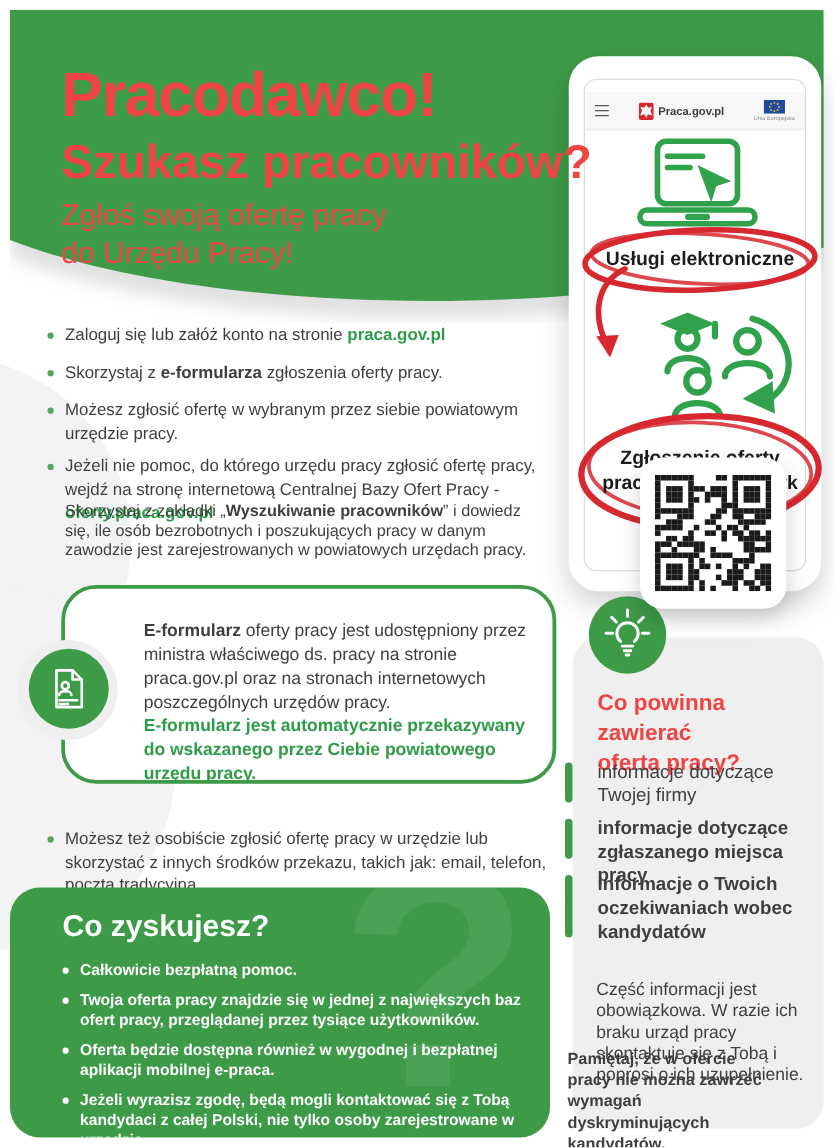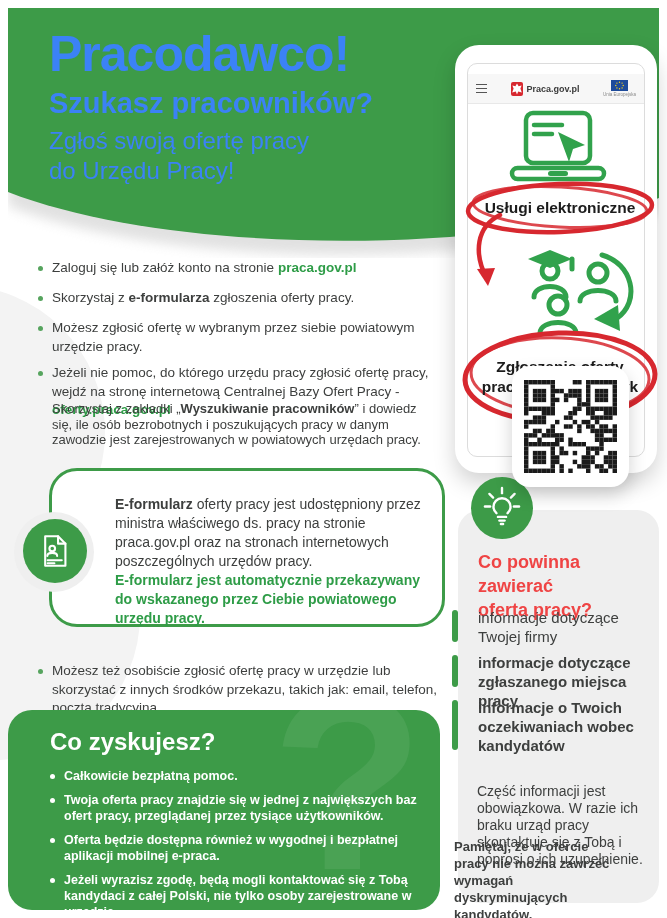--- a/index.html
+++ b/index.html
@@ -3,23 +3,23 @@
 <meta charset="utf-8">
 <style>
   html,body{margin:0;padding:0;background:#fff;}
   .poster{position:relative;width:667px;height:918px;background:#ffffff;overflow:hidden;
           font-family:"Liberation Sans",sans-serif;color:#3d3f3e;}
   .abs{position:absolute;}
   .blob{position:absolute;border-radius:50%;background:#f3f3f3;}
 
   
   .hdr-svg{left:8px;top:8px;width:651px;height:250px;}
-  .hdr-text{left:49px;top:28px;color:#3b82f6;z-index:3;}
+  .hdr-text{left:49px;top:50px;color:#ef4444;z-index:3;}
   .h-title{font-size:50px;font-weight:bold;letter-spacing:-1px;line-height:1.04;margin:0;}
-  .h-sub{font-size:29px;font-weight:bold;margin:7px 0 0 0;}
+  .h-sub{font-size:38px;font-weight:bold;margin:7px 0 0 0;}
   .h-tag{font-size:24px;line-height:1.25;margin:6px 0 0 0;font-weight:normal;}
 
   
   .step{position:absolute;left:38px;width:406px;display:flex;gap:9px;}
   .dot{flex:none;width:5px;height:5px;border-radius:50%;background:#56a45e;margin-top:7px;}
   .step p{margin:0;font-size:13.5px;line-height:18.5px;}
   .em-dark{font-weight:bold;margin-top:12px;}
   .link{font-weight:bold;color:#2e9c47;}
   .note-block{position:absolute;left:52px;top:401px;width:370px;font-size:13px;line-height:15.5px;}
 

